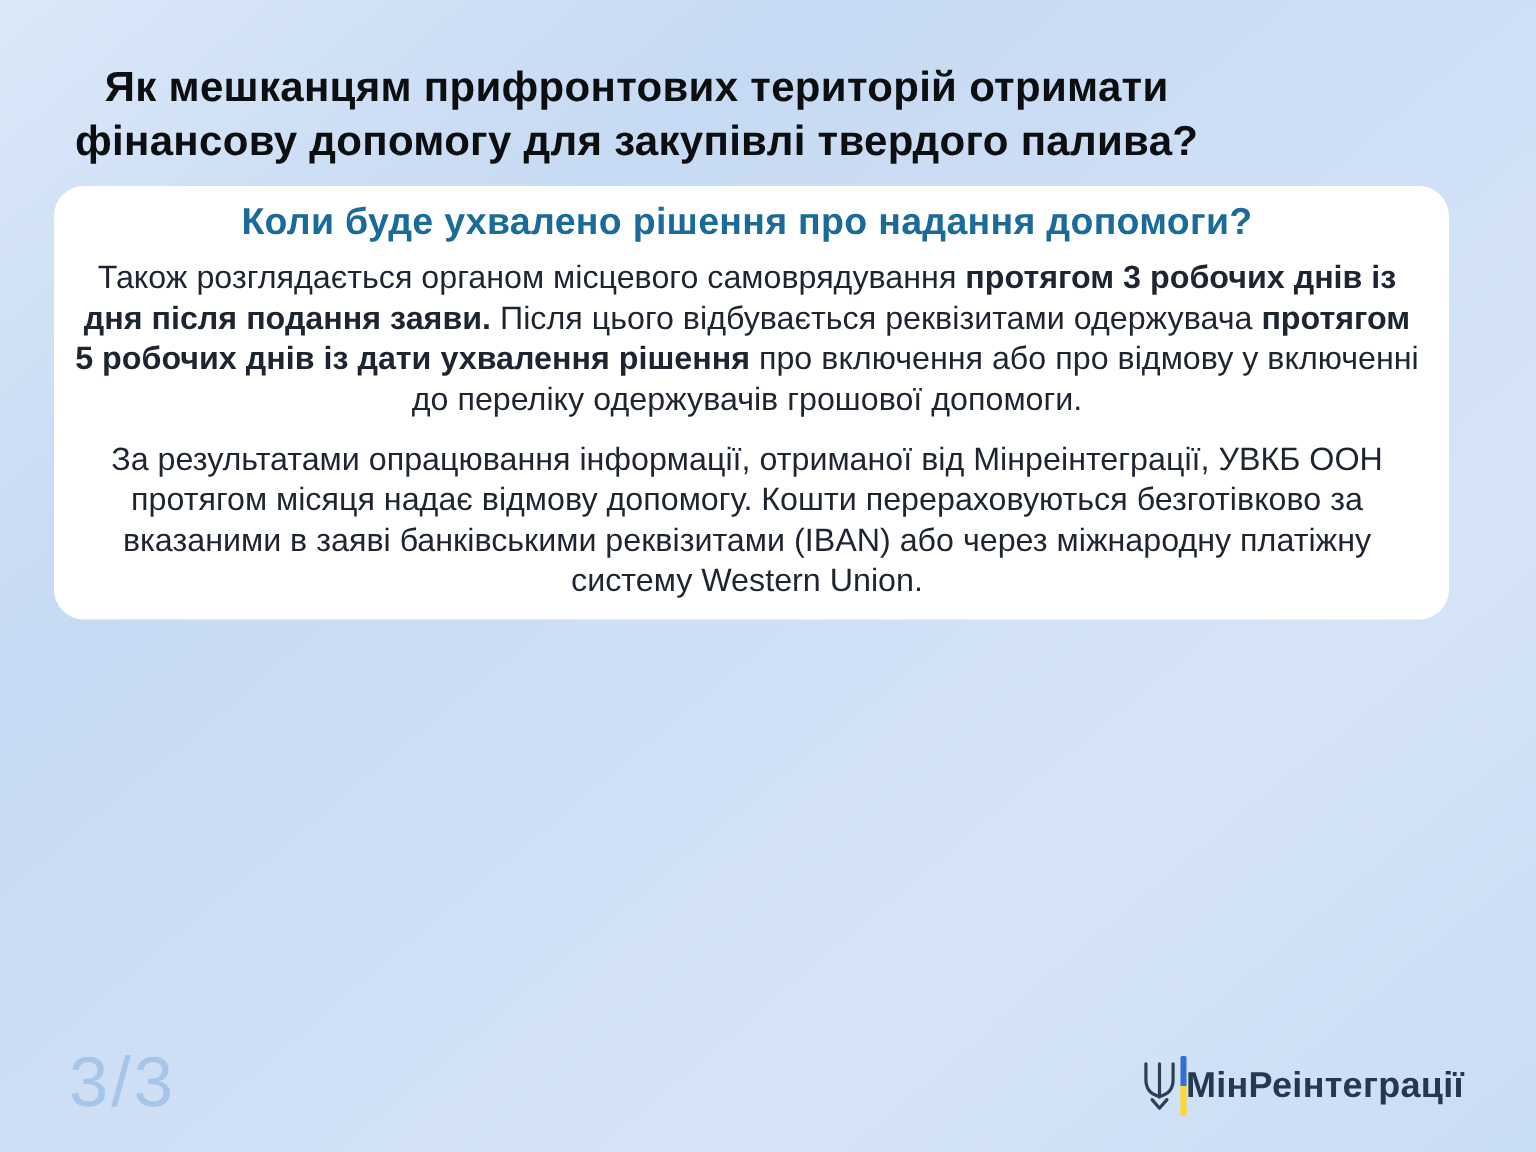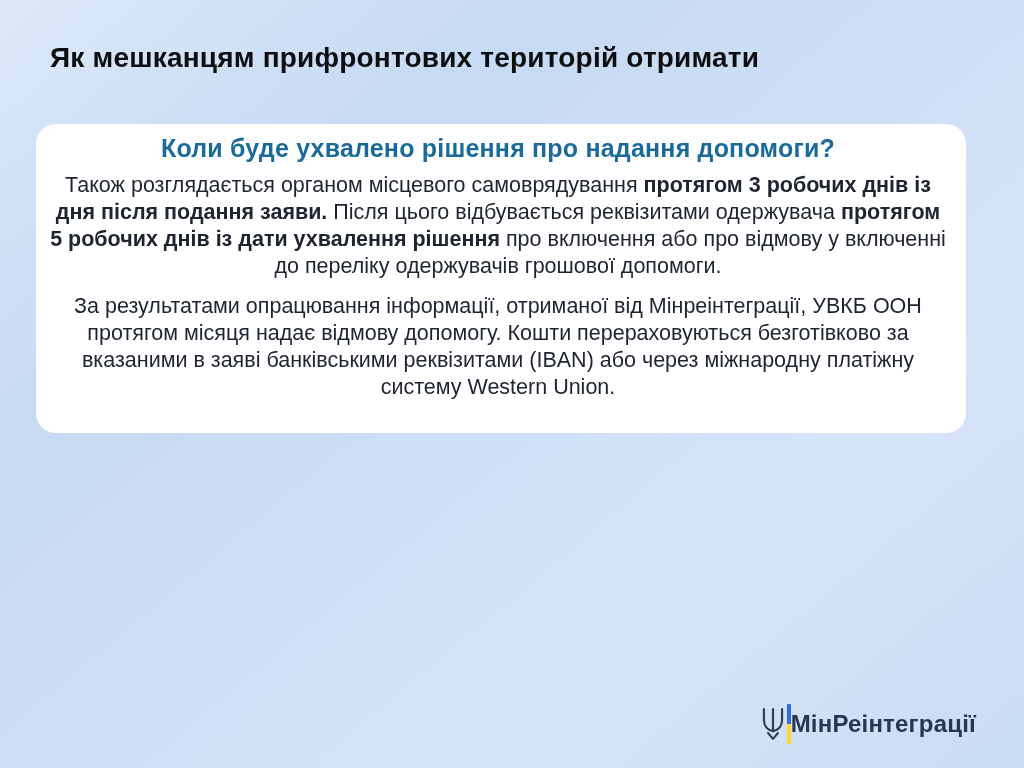--- a/index.html
+++ b/index.html
@@ -25,21 +25,21 @@
     letter-spacing: 0.2px;
   }
   .title-line { display: block; }
   .card {
     position: absolute;
     left: 36px; top: 124px;
     width: 930px;
     box-sizing: border-box;
     background: #ffffff;
     border-radius: 20px;
-    padding: 10px 18px 32px 12px;
+    padding: 10px 18px 12px 12px;
   }
   .card-heading {
     margin: 0 0 9px 0;
     font-size: 25px;
     font-weight: 700;
     color: #1a6b99;
     letter-spacing: 0.2px;
   }
   .card p {
     margin: 13px 0 0 0;
@@ -76,31 +76,33 @@
     letter-spacing: 0.2px;
   }
 </style>
 </head>
 <body>
 
 <div class="slide">
 
   <h1 class="title">
     <span class="title-line">Як мешканцям прифронтових територій отримати</span>
+    <span class="title-line">фінансову допомогу для закупівлі твердого палива?</span>
   </h1>
 
   <section class="card">
     <h2 class="card-heading">Коли буде ухвалено рішення про надання допомоги?</h2>
 
     <p><span>Також розглядається органом місцевого самоврядування </span><span class="b">протягом 3 робочих днів із дня після подання заяви.</span><span> Після цього відбувається реквізитами одержувача </span><span class="b">протягом 5 робочих днів із дати ухвалення рішення</span><span> про включення або про відмову у включенні до переліку одержувачів грошової допомоги.</span></p>
 
     <p><span>За результатами опрацювання інформації, отриманої від Мінреінтеграції, УВКБ ООН протягом місяця надає відмову допомогу. Кошти перераховуються безготівково за вказаними в заяві банківськими реквізитами (IBAN) або через міжнародну платіжну систему Western Union.</span></p>
 
   </section>
 
+  <div class="page-num">3/3</div>
 
   <div class="logo">
     <span class="trident">
       <svg width="28" height="36" viewBox="0 0 34 42" fill="none" stroke="#2e3e54" stroke-width="2.6" stroke-linecap="round" stroke-linejoin="round">
         <path d="M6 3 v13 c0 8 4.5 12 11 13.5"></path>
         <path d="M28 3 v13 c0 8 -4.5 12 -11 13.5"></path>
         <path d="M17 3 v27"></path>
         <path d="M11 32 l6 7 l6 -7"></path>
       </svg>
     </span>

